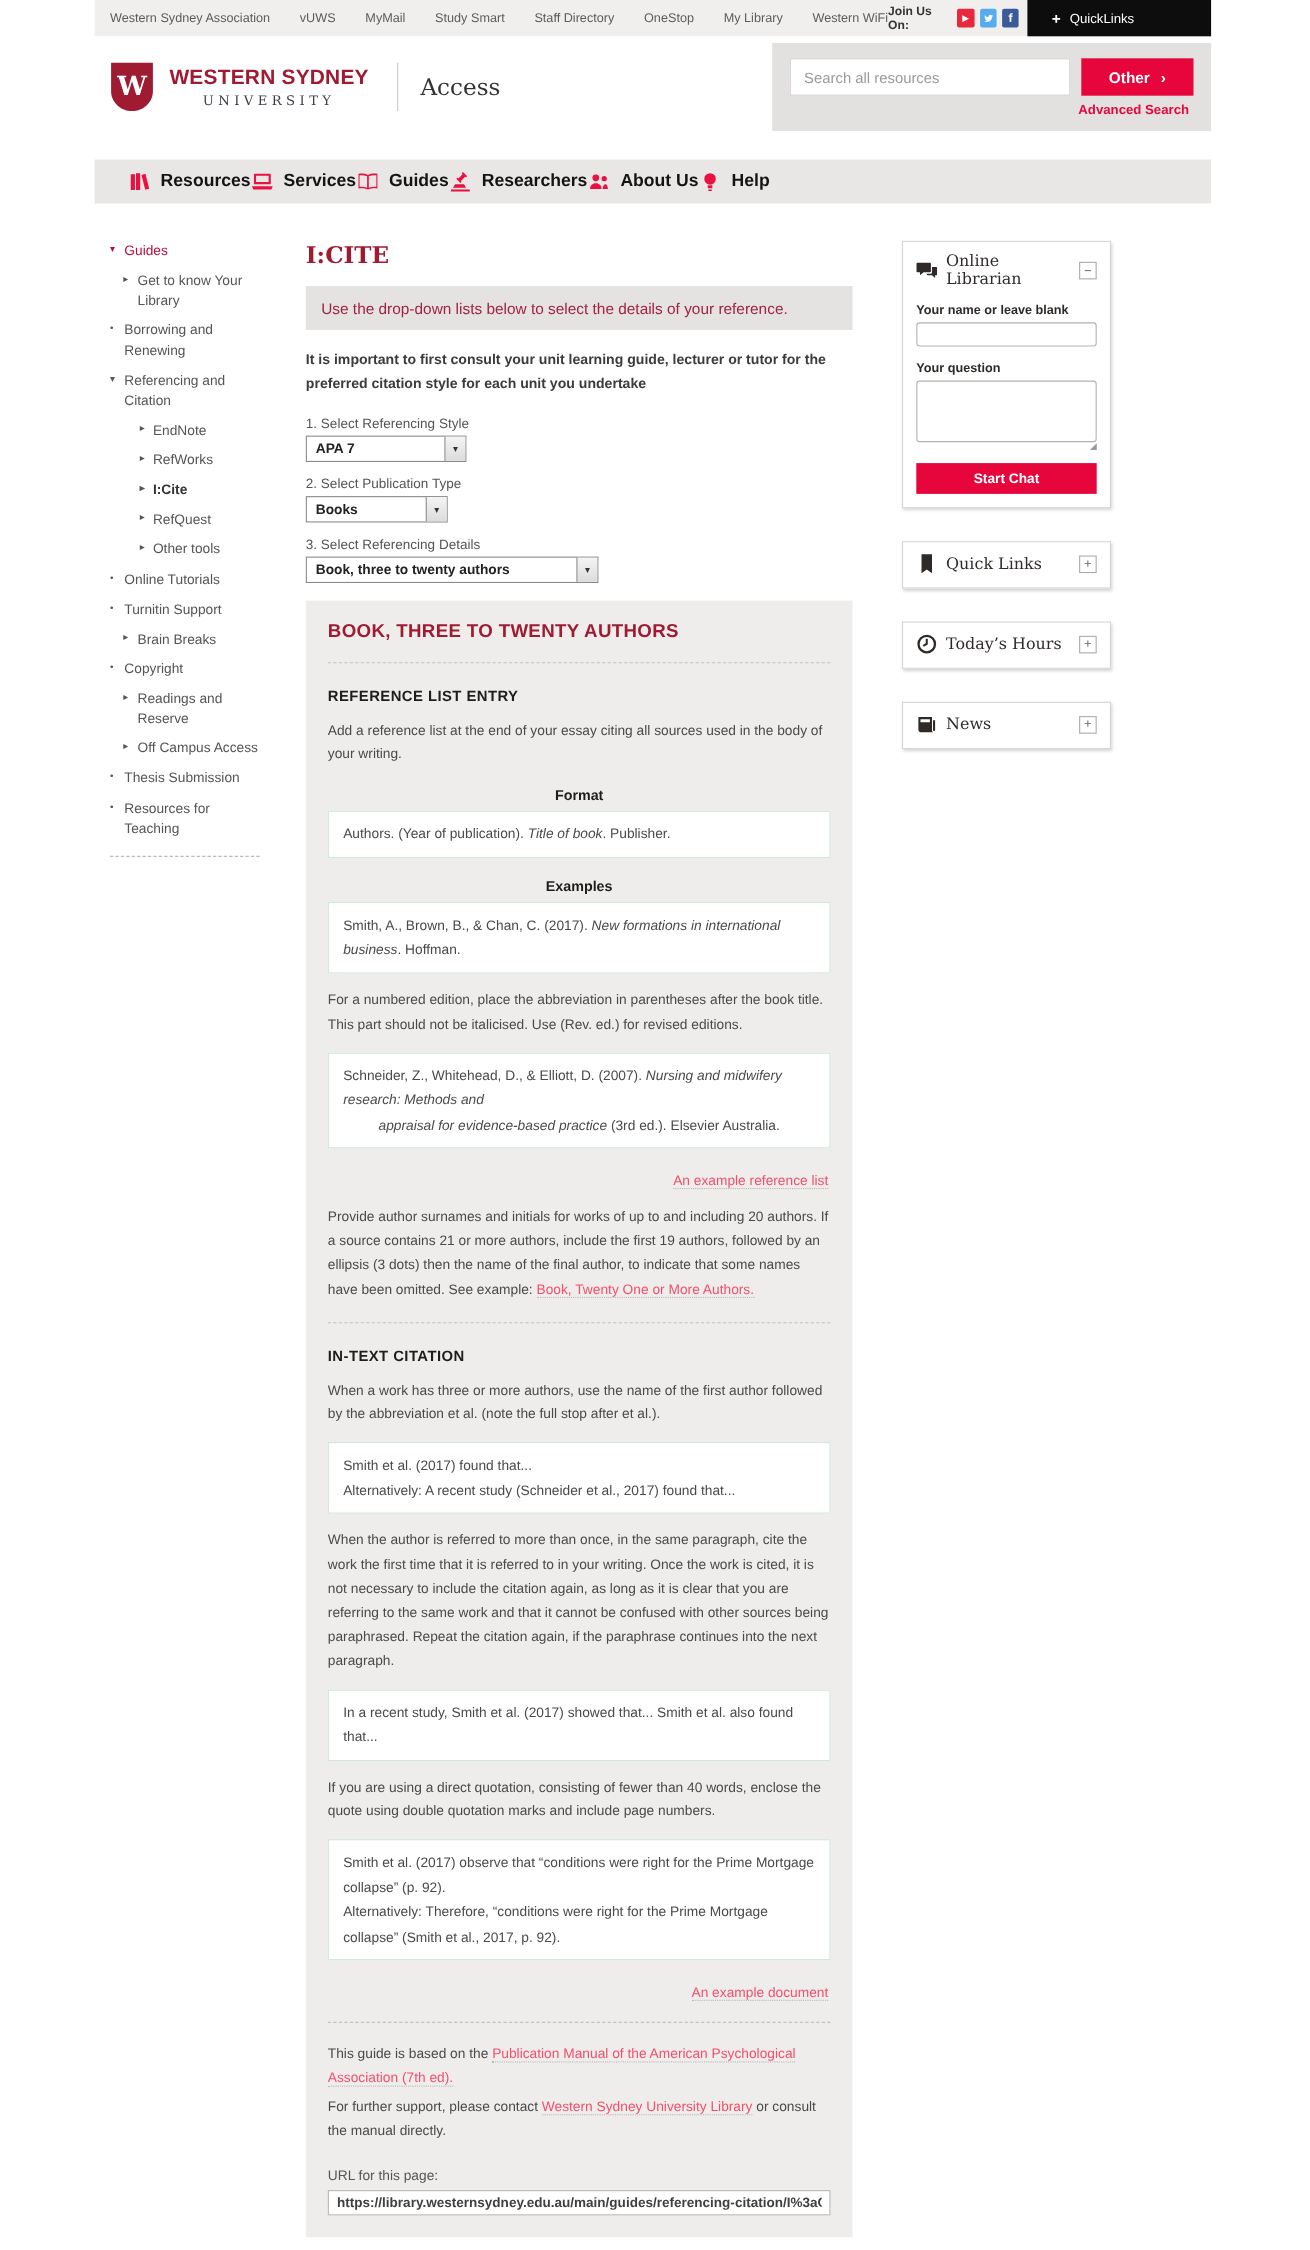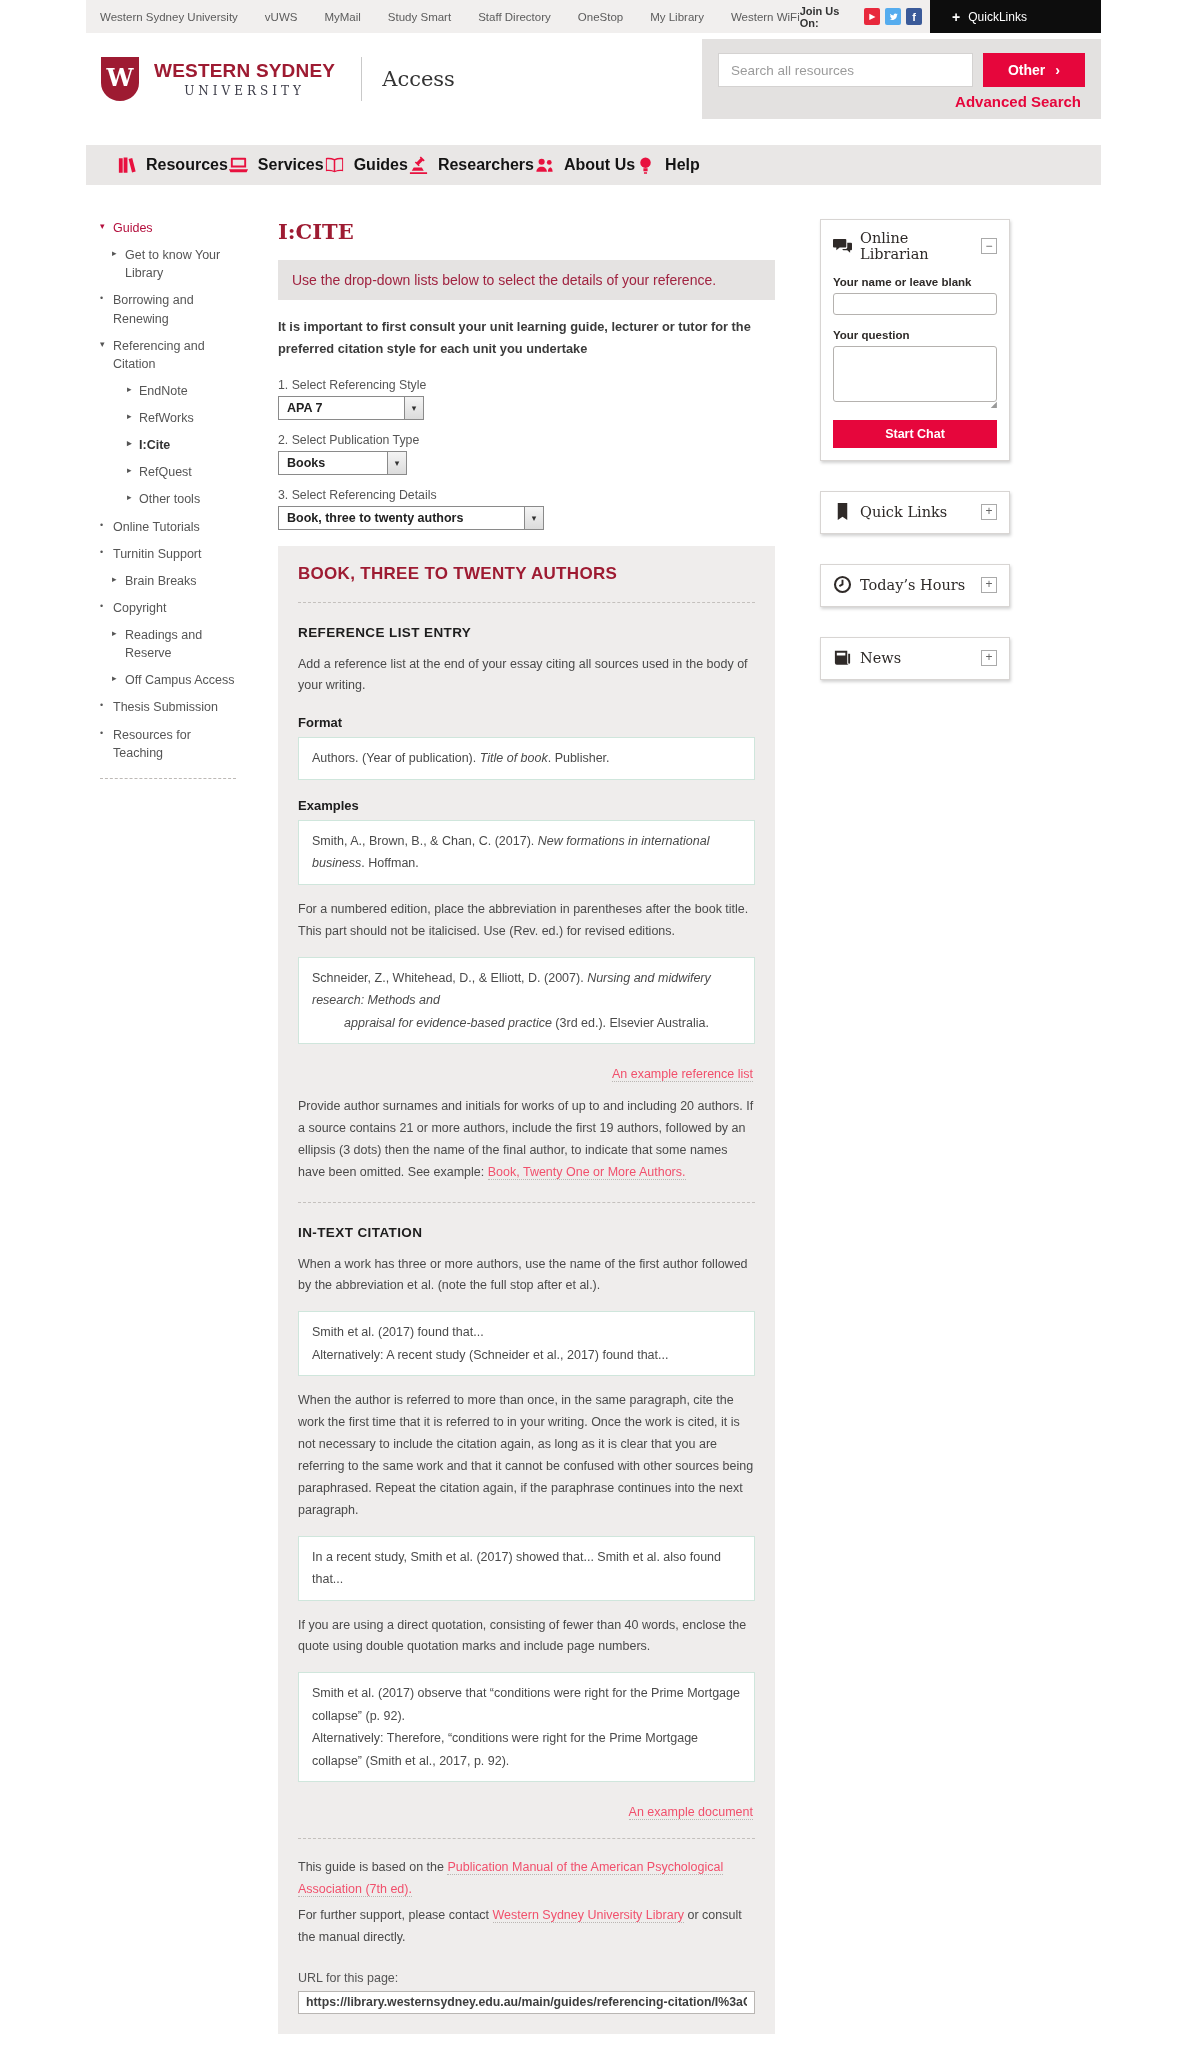--- a/index.html
+++ b/index.html
@@ -27,21 +27,21 @@
   .shield { width:40px; height:46px; }
   .logo-text .l1 { color:#9e1b32; font-weight:800; font-size:19px; letter-spacing:.2px; white-space:nowrap; }
   .logo-text .l2 { font-family:"DejaVu Serif", serif; font-size:12px; letter-spacing:4px; color:#3d3d49; text-align:center; margin-top:2px; }
   .logo-div { width:1px; height:44px; background:#c9c9c9; margin:0 6px 0 12px; }
   .sitename { font-family:"DejaVu Serif", serif; font-size:21px; color:#333; }
   .searchpanel { margin-left:auto; width:399px; height:80px; background:#e3e1e0; padding:14px 16px 8px 16px; }
   .searchrow { display:flex; gap:10px; }
   .search-input { flex:1; height:34px; border:1px solid #d4d2d1; background:#fff; padding:0 12px; font-size:13.5px; color:#444; font-family:"Liberation Sans", sans-serif; }
   .search-input::placeholder { color:#9b9b9b; }
   .search-btn { width:102px; height:34px; background:#e6063c; color:#fff; border:none; font-weight:800; font-size:14px; cursor:pointer; display:flex; align-items:center; justify-content:center; gap:10px; font-family:"Liberation Sans", sans-serif; }
-  .adv { display:block; text-align:right; color:#e6063c; font-weight:800; font-size:15px; margin-top:6px; text-decoration:none; padding-right:4px; }
+  .adv { display:block; text-align:right; color:#e6063c; font-weight:800; font-size:12px; margin-top:6px; text-decoration:none; padding-right:4px; }
 
   
   .nav { margin-top:20px; height:40px; background:#e9e7e6; display:flex; align-items:center; padding:0 40px 0 30px; }
   .nav-item { display:flex; align-items:center; gap:9px; text-decoration:none; color:#141414; font-weight:800; font-size:16px; cursor:pointer; }
   .nav-item svg { width:21px; height:21px; fill:#e8113f; }
 
   
   .cols { display:flex; padding-top:34px; }
   .leftnav { width:150px; padding-left:14px; font-size:12.5px; color:#555; flex-shrink:0; }
   .sn { position:relative; margin-bottom:9px; line-height:1.45; cursor:pointer; }
@@ -62,21 +62,21 @@
   .sel { height:24px; border:1px solid #8a8a8a; background:#fff; display:flex; align-items:center; cursor:pointer; }
   .sel .val { flex:1; padding:0 8px; font-size:12.5px; color:#222; font-weight:600; white-space:nowrap; overflow:hidden; }
   .sel .arrow { width:19px; height:100%; border-left:1px solid #8a8a8a; background:linear-gradient(#f4f4f4,#dcdcdc); display:flex; align-items:center; justify-content:center; font-size:9px; color:#333; }
   .w1{width:146px;} .w2{width:129px;} .w3{width:266px;}
 
   .panel { background:#efedec; margin-top:16px; padding:18px 20px 20px 20px; }
   .sec-title { color:#9e1b32; font-size:17px; font-weight:800; letter-spacing:.3px; margin-bottom:12px; }
   .dashed { border:none; border-top:1px dashed #c4c0bd; margin:18px 0; }
   .sub-title { color:#1d1d1d; font-size:13.5px; font-weight:800; letter-spacing:.4px; margin:22px 0 6px; }
   .panel p { font-size:12.5px; line-height:1.75; margin:14px 0; color:#4a4a4a; }
-  .h4 { font-size:13px; font-weight:800; color:#1d1d1d; margin:18px 0 7px; }
+  .h4 { font-size:13px; font-weight:800; color:#1d1d1d; margin:18px 0 7px;text-align:center; }
   .exbox { background:#fff; border:1px solid #cfe6dc; padding:9px 13px; font-size:12.5px; line-height:1.8; color:#4a4a4a; margin-bottom:6px; }
   .exbox .c2 { display:block; text-align:center; }
   .linkrow { text-align:right; margin:20px 2px 10px 0; }
   a.plink { color:#f1506c; text-decoration:none; border-bottom:1px dotted #bab6b3; font-size:12.5px; cursor:pointer; }
   .urlblock { margin-top:22px; }
   .urlblock label { font-size:12.5px; color:#555; display:block; margin-bottom:6px; }
   .url-input { width:100%; height:23px; border:1px solid #b9b6b3; background:#fff; font-size:12.3px; font-weight:600; color:#3f3f3f; padding:0 7px; font-family:"Liberation Sans", sans-serif; }
 
   
   .rightcol { width:190px; margin-left:45px; flex-shrink:0; }
@@ -91,21 +91,21 @@
   .grip { text-align:right; font-size:8px; color:#999; margin-top:-4px; height:6px; line-height:6px; }
   .chatbtn { width:100%; margin-top:12px; background:#e6063c; color:#fff; border:none; font-weight:800; font-size:12.5px; padding:7px 0; cursor:pointer; font-family:"Liberation Sans", sans-serif; }
 </style>
 </head>
 <body>
 
 <div class="container">
 
   <div class="topbar">
     <div class="topbar-links">
-      <a href="#">Western Sydney University</a>
+      <a href="#">Western Sydney Association</a>
       <a href="#">vUWS</a>
       <a href="#">MyMail</a>
       <a href="#">Study Smart</a>
       <a href="#">Staff Directory</a>
       <a href="#">OneStop</a>
       <a href="#">My Library</a>
       <a href="#">Western WiFi</a>
     </div>
     <div class="topbar-right">
       <span class="join">Join Us On:</span>

